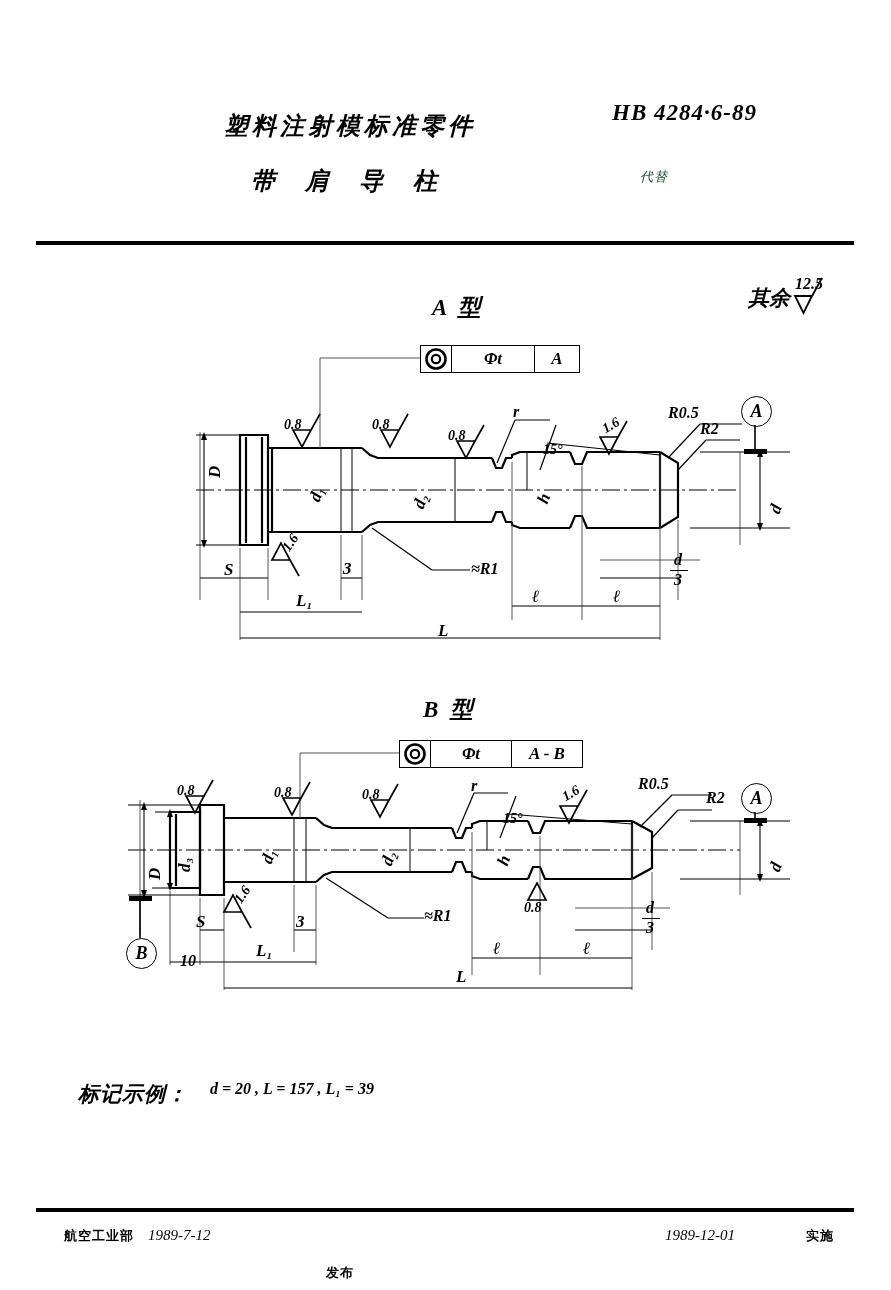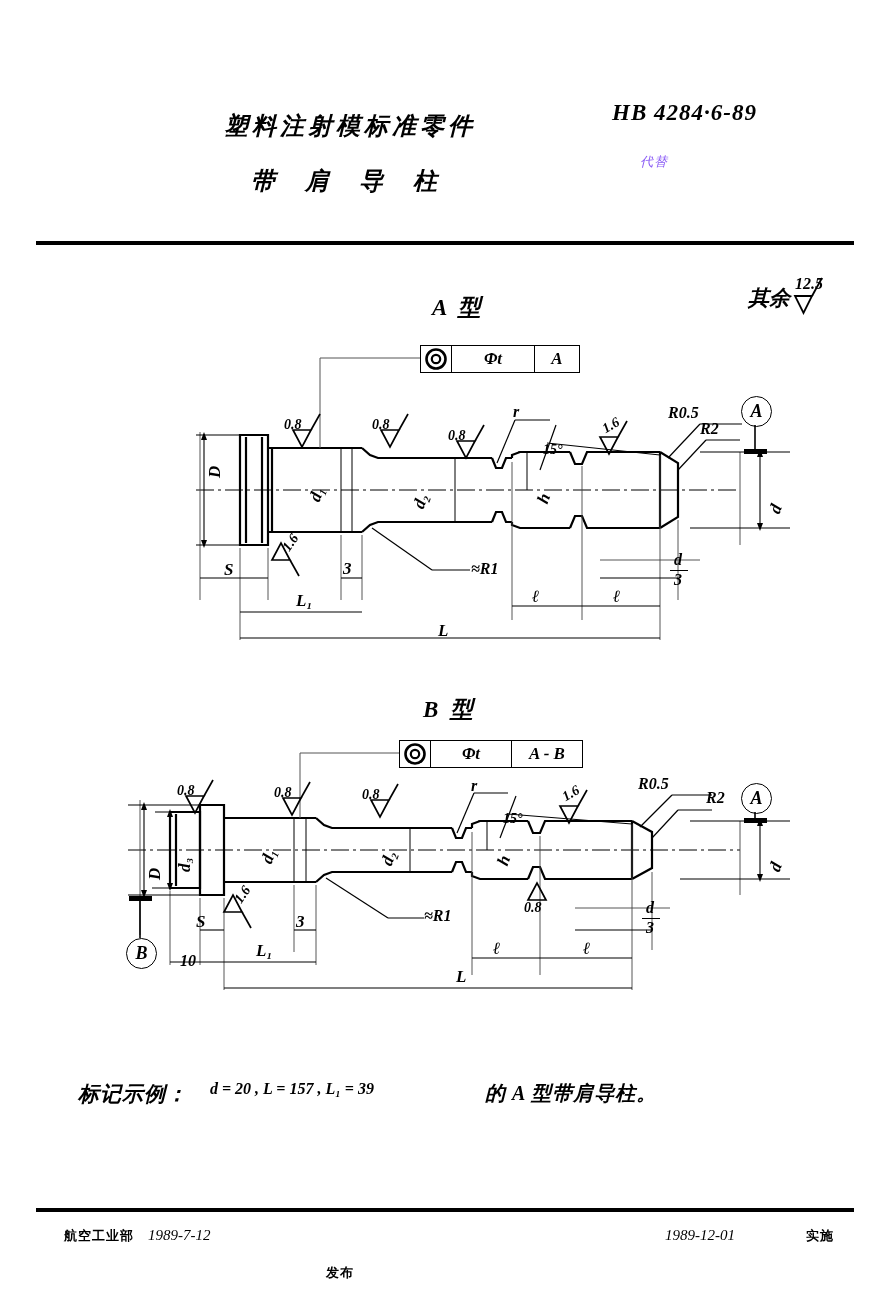--- a/index.html
+++ b/index.html
@@ -11,21 +11,21 @@
   
   .hdr-main{position:absolute;left:0;top:52px;width:891px;text-align:center;
             font-family:"Liberation Sans",sans-serif;font-weight:bold;
             font-size:21px;letter-spacing:2px;}
   .hdr-l1{position:absolute;left:135px;top:110px;width:430px;text-align:center;
           font-size:24px;font-weight:bold;font-style:italic;letter-spacing:4px;}
   .hdr-l2{position:absolute;left:135px;top:165px;width:430px;text-align:center;
           font-size:24px;font-weight:bold;font-style:italic;letter-spacing:12px;}
   .std-no{position:absolute;left:612px;top:100px;font-size:23px;font-style:italic;
           font-weight:bold;letter-spacing:1px;}
-  .std-sub{position:absolute;left:640px;top:153px;font-size:13px;color:#8b5cf6;
+  .std-sub{position:absolute;left:640px;top:168px;font-size:13px;color:#14532d;
            font-style:italic;letter-spacing:1px;}
 
   .rule{position:absolute;left:36px;width:818px;background:#000;}
   .rule.top{top:241px;height:4px;}
   .rule.bot{top:1208px;height:4px;}
 
   
   .ft{position:absolute;font-family:"Liberation Sans",sans-serif;font-size:13px;text-align:right;}
   .ft.b{font-weight:bold;letter-spacing:1px;}
   .ft-org{left:64px;top:1227px;}
@@ -426,21 +426,20 @@
   <div class="t f11 bld" style="left:274px;top:786px;">0.8</div>
   <div class="t f11 bld" style="left:362px;top:788px;">0.8</div>
   <div class="t f11 bld" style="left:232px;top:898px;transform:rotate(-55deg);transform-origin:0 0;">1.6</div>
   <div class="t f11 bld" style="left:524px;top:901px;">0.8</div>
   <div class="t f12 bld" style="left:646px;top:900px;">d</div>
   <div class="ln h1" style="left:642px;top:918px;width:18px;"></div>
   <div class="t f12 bld" style="left:646px;top:920px;">3</div>
 
   <div style="position:absolute;left:78px;top:1080px;font-size:21px;font-weight:bold;font-style:italic;letter-spacing:1px;">标记示例：</div>
   <div style="position:absolute;left:210px;top:1080px;font-size:16px;font-weight:bold;font-style:italic;">d = 20  ,  L = 157 ,   L₁ = 39</div>
-  <div style="position:absolute;left:485px;top:1080px;font-size:20px;font-weight:bold;font-style:italic;letter-spacing:1px;">的 A 型带肩导柱。</div>
 
   <div class="ft b ft-org">航空工业部</div>
   <div class="ft ft-date1">1989-7-12</div>
   <div class="ft b ft-pub">发布</div>
   <div class="ft ft-date2">1989-12-01</div>
   <div class="ft b ft-impl">实施</div>
 
 </div>
 
 </body></html>

